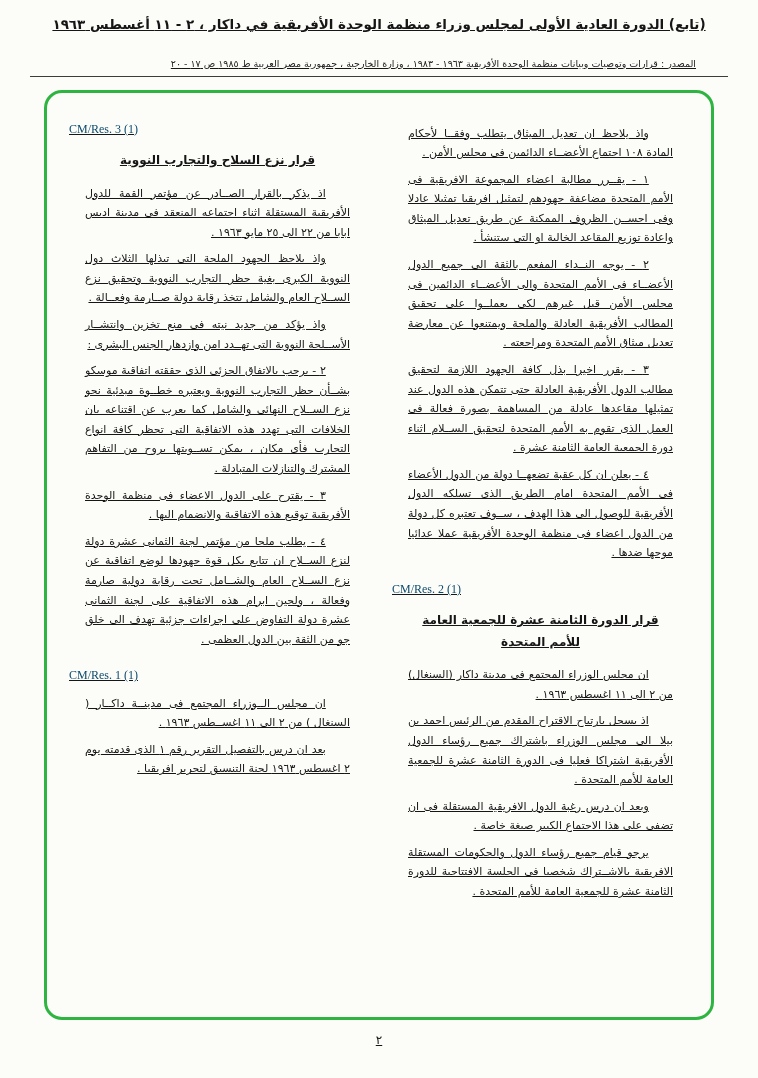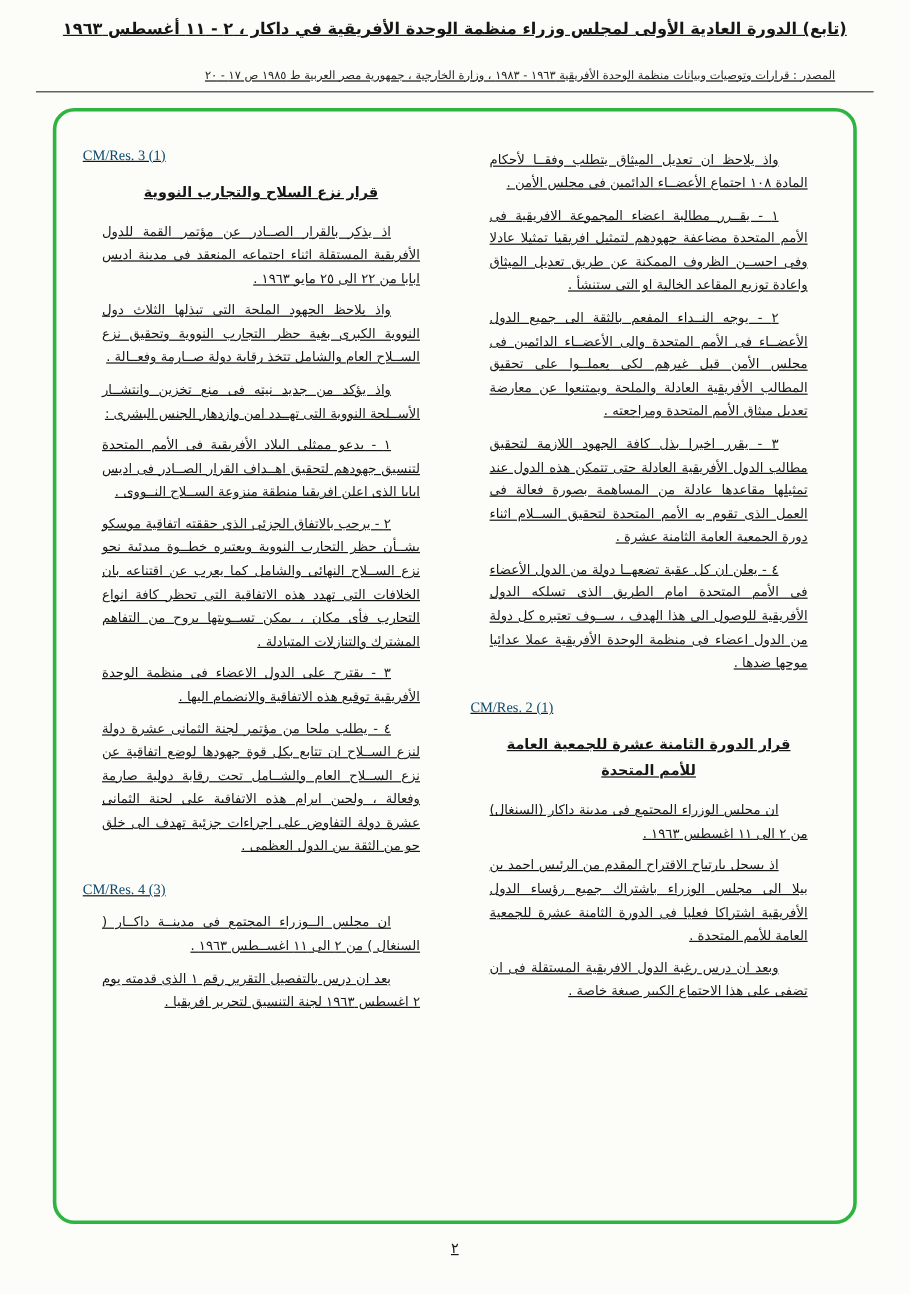--- a/index.html
+++ b/index.html
@@ -100,33 +100,33 @@
         <p class="para">واذ يلاحظ ان تعديل الميثاق يتطلب وفقــا لأحكام المادة ١٠٨ اجتماع الأعضــاء الدائمين فى مجلس الأمن .</p>
         <p class="para">١ - يقــرر مطالبة اعضاء المجموعة الافريقية فى الأمم المتحدة مضاعفة جهودهم لتمثيل افريقيا تمثيلا عادلا وفى احســن الظروف الممكنة عن طريق تعديل الميثاق واعادة توزيع المقاعد الخالية او التى ستنشأ .</p>
         <p class="para">٢ - يوجه النــداء المفعم بالثقة الى جميع الدول الأعضــاء فى الأمم المتحدة والى الأعضــاء الدائمين فى مجلس الأمن قبل غيرهم لكى يعملــوا على تحقيق المطالب الأفريقية العادلة والملحة ويمتنعوا عن معارضة تعديل ميثاق الأمم المتحدة ومراجعته .</p>
         <p class="para">٣ - يقرر اخيرا بذل كافة الجهود اللازمة لتحقيق مطالب الدول الأفريقية العادلة حتى تتمكن هذه الدول عند تمثيلها مقاعدها عادلة من المساهمة بصورة فعالة فى العمل الذى تقوم به الأمم المتحدة لتحقيق الســلام اثناء دورة الجمعية العامة الثامنة عشرة .</p>
         <p class="para">٤ - يعلن ان كل عقبة تضعهــا دولة من الدول الأعضاء فى الأمم المتحدة امام الطريق الذى تسلكه الدول الأفريقية للوصول الى هذا الهدف ، ســوف تعتبره كل دولة من الدول اعضاء فى منظمة الوحدة الأفريقية عملا عدائيا موجها ضدها .</p>
         <div class="res-ref">CM/Res. 2 (1)</div>
         <h2 class="res-title">قرار الدورة الثامنة عشرة للجمعية العامة للأمم المتحدة</h2>
         <p class="para">ان مجلس الوزراء المجتمع فى مدينة داكار (السنغال) من ٢ الى ١١ اغسطس ١٩٦٣ .</p>
         <p class="para">اذ يسجل بارتياح الاقتراح المقدم من الرئيس احمد بن بيلا الى مجلس الوزراء باشتراك جميع رؤساء الدول الأفريقية اشتراكا فعليا فى الدورة الثامنة عشرة للجمعية العامة للأمم المتحدة .</p>
         <p class="para">وبعد ان درس رغبة الدول الافريقية المستقلة فى ان تضفى على هذا الاجتماع الكبير صبغة خاصة .</p>
+        <p class="para">يرجو قيام جميع رؤساء الدول والحكومات المستقلة الافريقية بالاشــتراك شخصيا فى الجلسة الافتتاحية للدورة الثامنة عشرة للجمعية العامة للأمم المتحدة .</p>
       </section>
 
       <section class="column">
         <div class="res-ref">CM/Res. 3 (1)</div>
         <h2 class="res-title">قرار نزع السلاح والتجارب النووية</h2>
         <p class="para">اذ يذكر بالقرار الصــادر عن مؤتمر القمة للدول الأفريقية المستقلة اثناء اجتماعه المنعقد فى مدينة اديس ابابا من ٢٢ الى ٢٥ مايو ١٩٦٣ .</p>
         <p class="para">واذ يلاحظ الجهود الملحة التى تبذلها الثلاث دول النووية الكبرى بغية حظر التجارب النووية وتحقيق نزع الســلاح العام والشامل تتخذ رقابة دولة صــارمة وفعــالة .</p>
         <p class="para">واذ يؤكد من جديد نيته فى منع تخزين وانتشــار الأســلحة النووية التى تهــدد امن وازدهار الجنس البشرى :</p>
-        <p class="para">١ - يدعو ممثلى البلاد الأفريقية فى الأمم المتحدة لتنسيق جهودهم لتحقيق اهــداف القرار الصــادر فى اديس ابابا الذى اعلن افريقيا منطقة منزوعة الســلاح النــووى .</p>
         <p class="para">٢ - يرحب بالاتفاق الجزئى الذى حققته اتفاقية موسكو بشــأن حظر التجارب النووية ويعتبره خطــوة مبدئية نحو نزع الســلاح النهائى والشامل كما يعرب عن اقتناعه بان الخلافات التى تهدد هذه الاتفاقية التى تحظر كافة انواع التجارب فأى مكان ، يمكن تســويتها بروح من التفاهم المشترك والتنازلات المتبادلة .</p>
         <p class="para">٣ - يقترح على الدول الاعضاء فى منظمة الوحدة الأفريقية توقيع هذه الاتفاقية والانضمام اليها .</p>
         <p class="para">٤ - يطلب ملحا من مؤتمر لجنة الثمانى عشرة دولة لنزع الســلاح ان تتابع بكل قوة جهودها لوضع اتفاقية عن نزع الســلاح العام والشــامل تحت رقابة دولية صارمة وفعالة ، ولحين ابرام هذه الاتفاقية على لجنة الثمانى عشرة دولة التفاوض على اجراءات جزئية تهدف الى خلق جو من الثقة بين الدول العظمى .</p>
-        <div class="res-ref">CM/Res. 4 (3)</div>
+        <div class="res-ref">CM/Res. 1 (1)</div>
         <p class="para">ان مجلس الــوزراء المجتمع فى مدينــة داكــار ( السنغال ) من ٢ الى ١١ اغســطس ١٩٦٣ .</p>
         <p class="para">بعد ان درس بالتفصيل التقرير رقم ١ الذى قدمته يوم ٢ اغسطس ١٩٦٣ لجنة التنسيق لتحرير افريقيا .</p>
       </section>
 
     </div>
   </main>
 
   <footer class="page-footer">
     <span class="page-number">٢</span>
   </footer>

